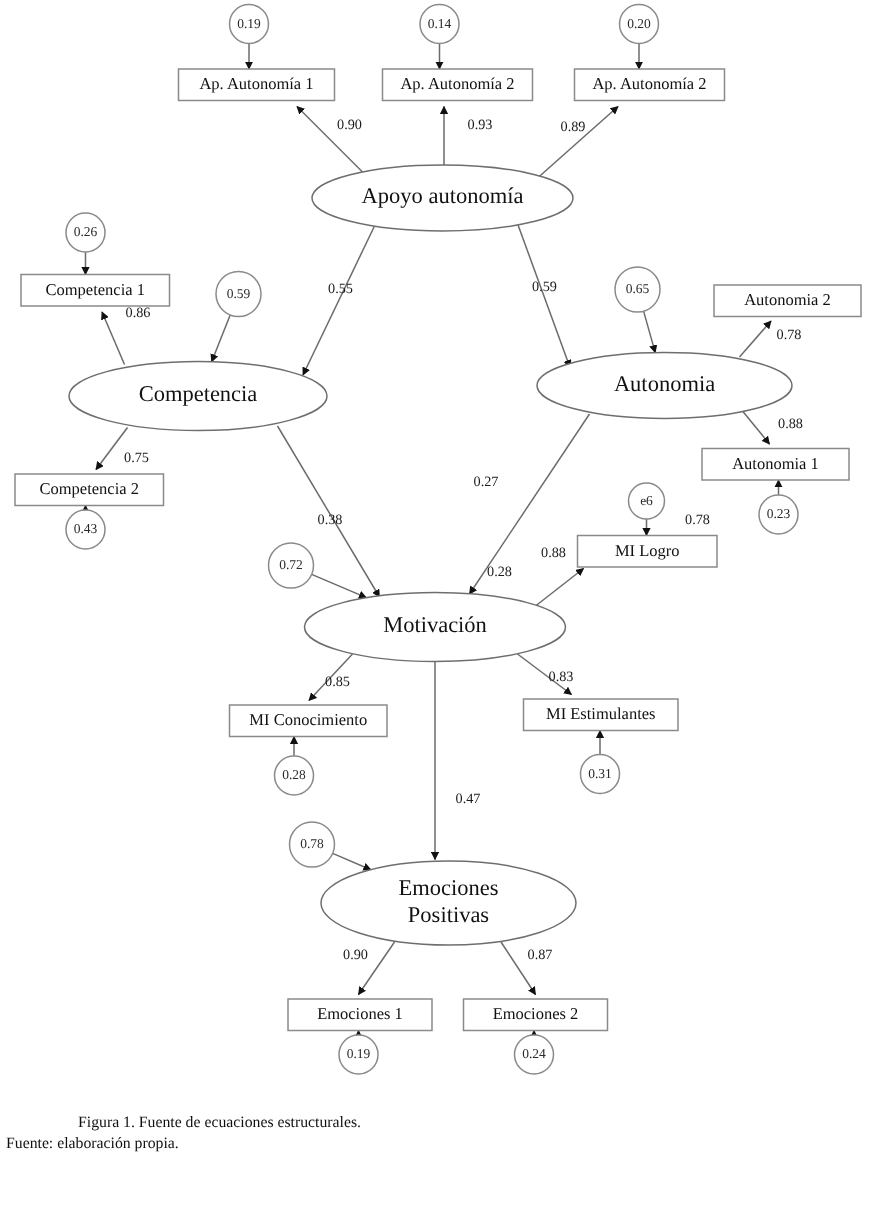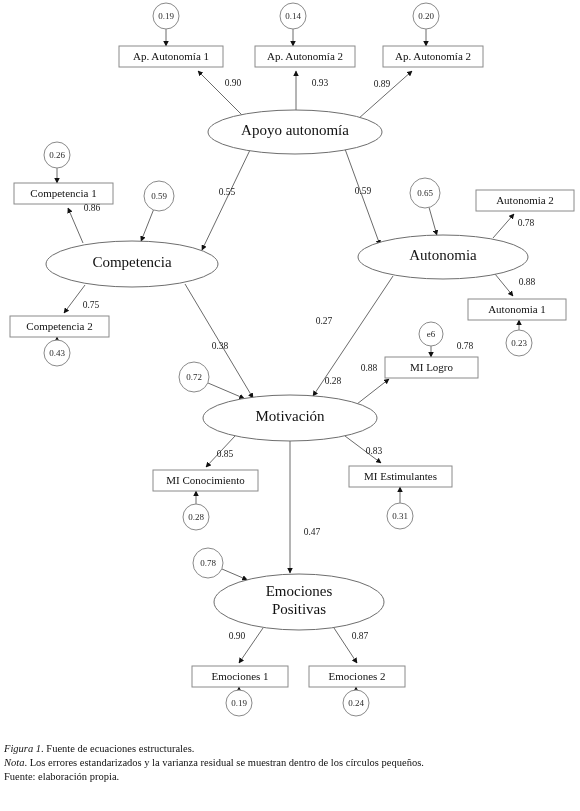--- a/index.html
+++ b/index.html
@@ -9,21 +9,21 @@
   .node-box{fill:#ffffff;stroke:#8a8a8a;stroke-width:1;}
   .node-ellipse{fill:#ffffff;stroke:#6e6e6e;stroke-width:1;}
   .err-circle{fill:#ffffff;stroke:#8a8a8a;stroke-width:1;}
   .edge{stroke:#6b6b6b;stroke-width:1;fill:none;}
   .box-label{font-family:"Liberation Serif",serif;font-size:11px;fill:#111111;text-anchor:middle;dominant-baseline:middle;}
   .ell-label{font-family:"Liberation Serif",serif;font-size:15px;fill:#111111;text-anchor:middle;dominant-baseline:middle;}
   .err-label{font-family:"Liberation Serif",serif;font-size:9px;fill:#2a2a2a;text-anchor:middle;dominant-baseline:middle;}
   .path-label{font-family:"Liberation Serif",serif;font-size:9.5px;fill:#1a1a1a;text-anchor:middle;dominant-baseline:middle;}
   #caption{position:absolute;left:4px;top:742px;width:572px;font-family:"Liberation Serif",serif;font-size:10.5px;line-height:1.35;color:#111;}
   #caption .ln{white-space:nowrap;}
-  #caption .it{font-style:italic;}
+  #caption .it{margin-left:48px;}
 </style>
 </head>
 <body>
 
 <div id="figure-wrap">
 
   <svg id="sem" viewBox="0 0 580 740">
     <defs>
       <marker id="arrow" viewBox="0 0 10 10" refX="9" refY="5" markerWidth="5.5" markerHeight="5.5" orient="auto-start-reverse">
         <path d="M 0 0 L 10 5 L 0 10 z" fill="#111111"></path>
@@ -220,19 +220,16 @@
         <text x="312" y="533" class="path-label">0.47</text>
         <text x="237" y="637" class="path-label">0.90</text>
         <text x="360" y="637" class="path-label">0.87</text>
       </g>
   </svg>
 
   <div id="caption">
     <div class="ln">
       <span class="it">Figura 1</span><span>. Fuente de ecuaciones estructurales.</span>
     </div>
-    <div class="ln">
-      <span class="it">Nota</span><span>. Los errores estandarizados y la varianza residual se muestran dentro de los círculos pequeños.</span>
-    </div>
     <div class="ln">Fuente: elaboración propia.</div>
   </div>
 
 </div>
 
 </body></html>

